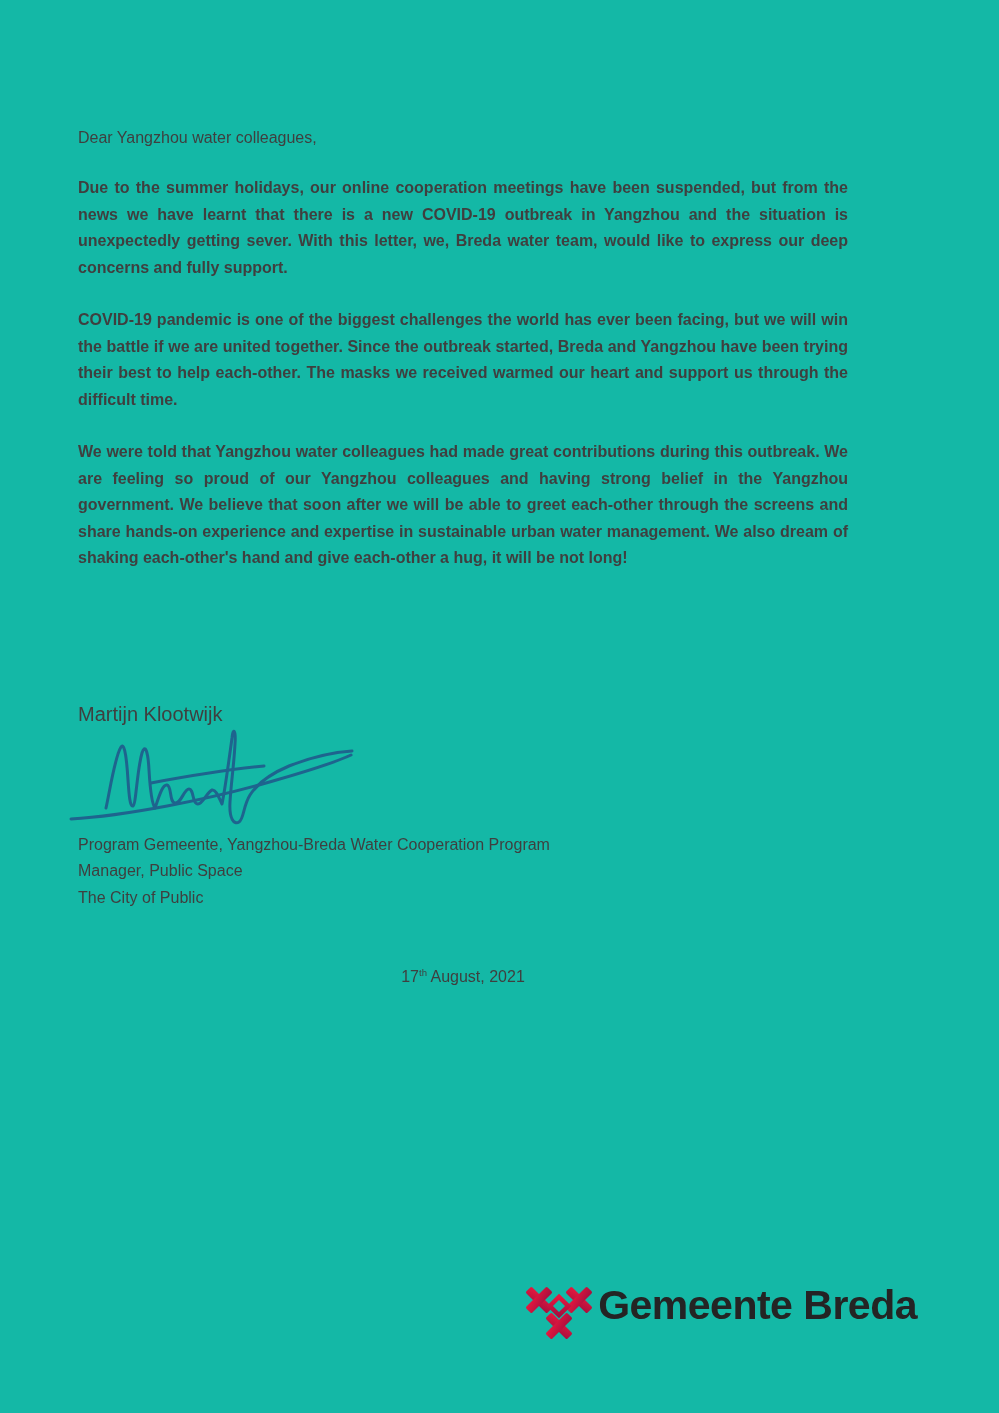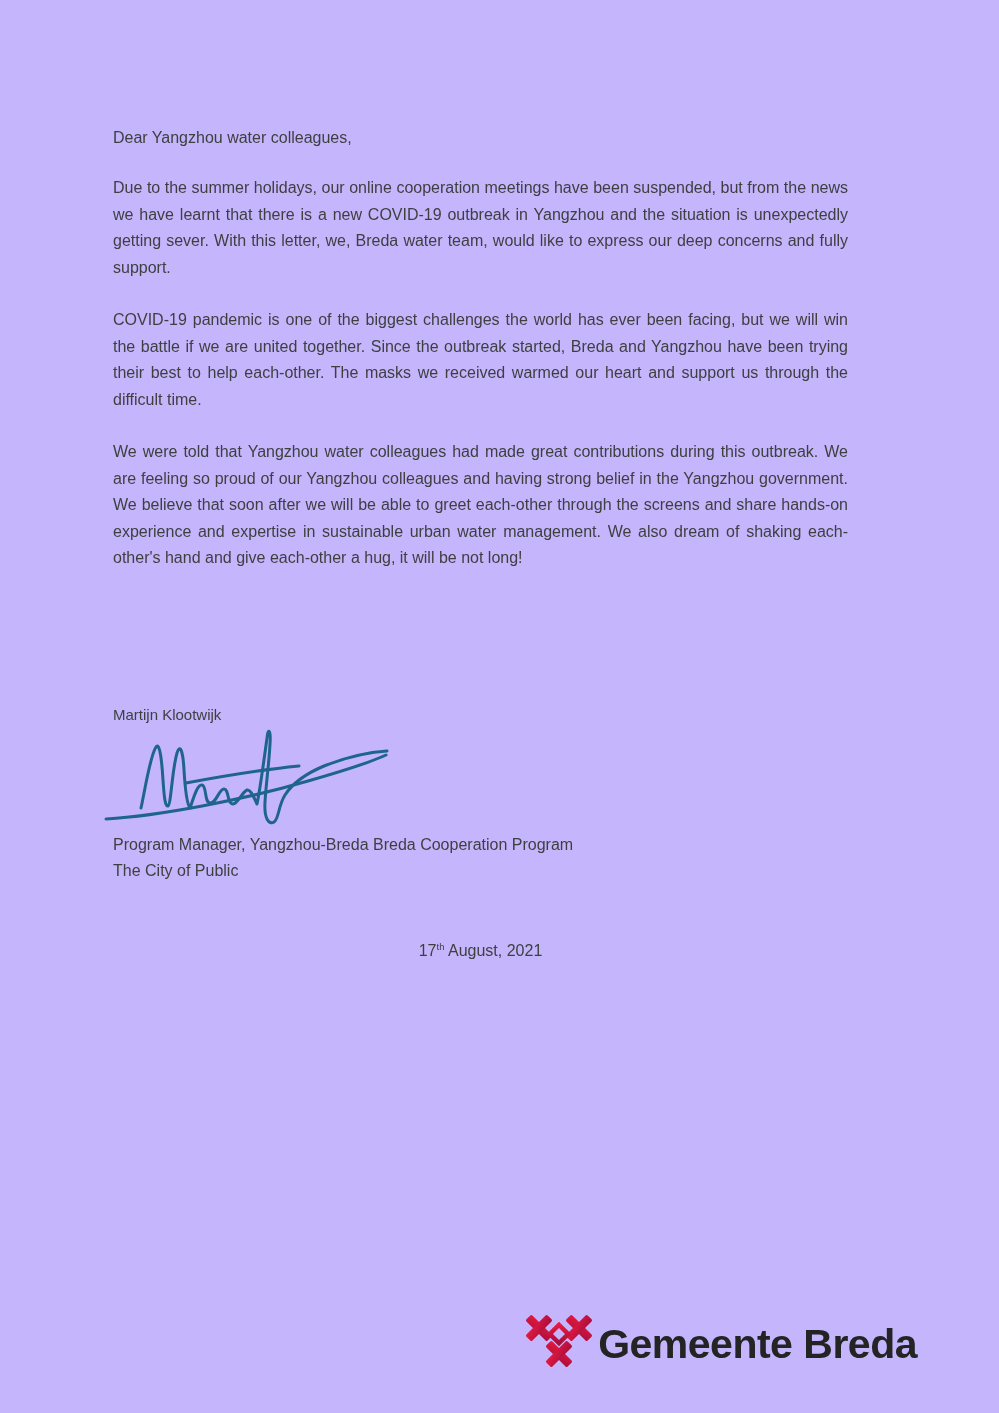--- a/index.html
+++ b/index.html
@@ -4,40 +4,41 @@
 <style>
   html, body {
     margin: 0;
     padding: 0;
     background: #ffffff;
   }
   .page {
     position: relative;
     width: 999px;
     height: 1413px;
-    background: #c4b5fd;
+    background: #14b8a6;
     font-family: "Liberation Sans", sans-serif;
     color: #3f3f3f;
     box-sizing: border-box;
-    padding: 124px 151px 0 113px;
+    padding: 124px 151px 0 78px;
     overflow: hidden;
   }
   .salutation {
     font-size: 16px;
     line-height: 27px;
     margin: 0 0 24px 0;
   }
   p.body {
     font-size: 16px;
     line-height: 26.5px;
     text-align: justify;
     margin: 12px 0 26px 0;
+    font-weight: bold;
   }
   .signer-name {
-    font-size: 15px;
+    font-size: 20px;
     line-height: 27px;
     margin: 129px 0 0 0;
   }
   .signature {
     margin: -6px 0 0 -10px;
     height: 104px;
   }
   .signature svg { display: block; }
   .titles {
     margin-top: 6px;
@@ -51,23 +52,23 @@
     text-align: center;
   }
   .date sup {
     font-size: 9.5px;
     vertical-align: super;
     line-height: 0;
   }
   .footer {
     position: absolute;
     right: 82px;
-    bottom: 40px;
+    bottom: 68px;
     display: flex;
-    align-items: flex-end;
+    align-items: flex-start;
   }
   .org-name {
     font-size: 41px;
     font-weight: 600;
     color: #242424;
     line-height: 1;
     margin-bottom: 8px;
     letter-spacing: -0.5px;
     white-space: nowrap;
   }
@@ -108,21 +109,22 @@
                  C 176 97 175 84 182 73
                  C 189 62 202 52 221 44
                  C 244 35 268 30 284 29"></path>
         <path d="M 83 61 C 115 55 155 48 196 44"></path>
         <path d="M 3 97 C 55 94 140 78 205 59 C 240 49 268 40 283 33"></path>
       </g>
     </svg>
   </div>
 
   <div class="titles">
-    <div>Program Manager, Yangzhou-Breda Breda Cooperation Program</div>
+    <div>Program Gemeente, Yangzhou-Breda Water Cooperation Program</div>
+    <div>Manager, Public Space</div>
     <div>The City of Public</div>
   </div>
 
   <p class="date"><span>17</span><sup>th</sup><span> August, 2021</span></p>
 
   <div class="footer">
     <svg viewBox="0 0 78 60" width="78" height="60">
       <defs>
         <linearGradient id="bredaGrad" x1="0" y1="0" x2="1" y2="1">
           <stop offset="0" stop-color="#e7193f"></stop>

